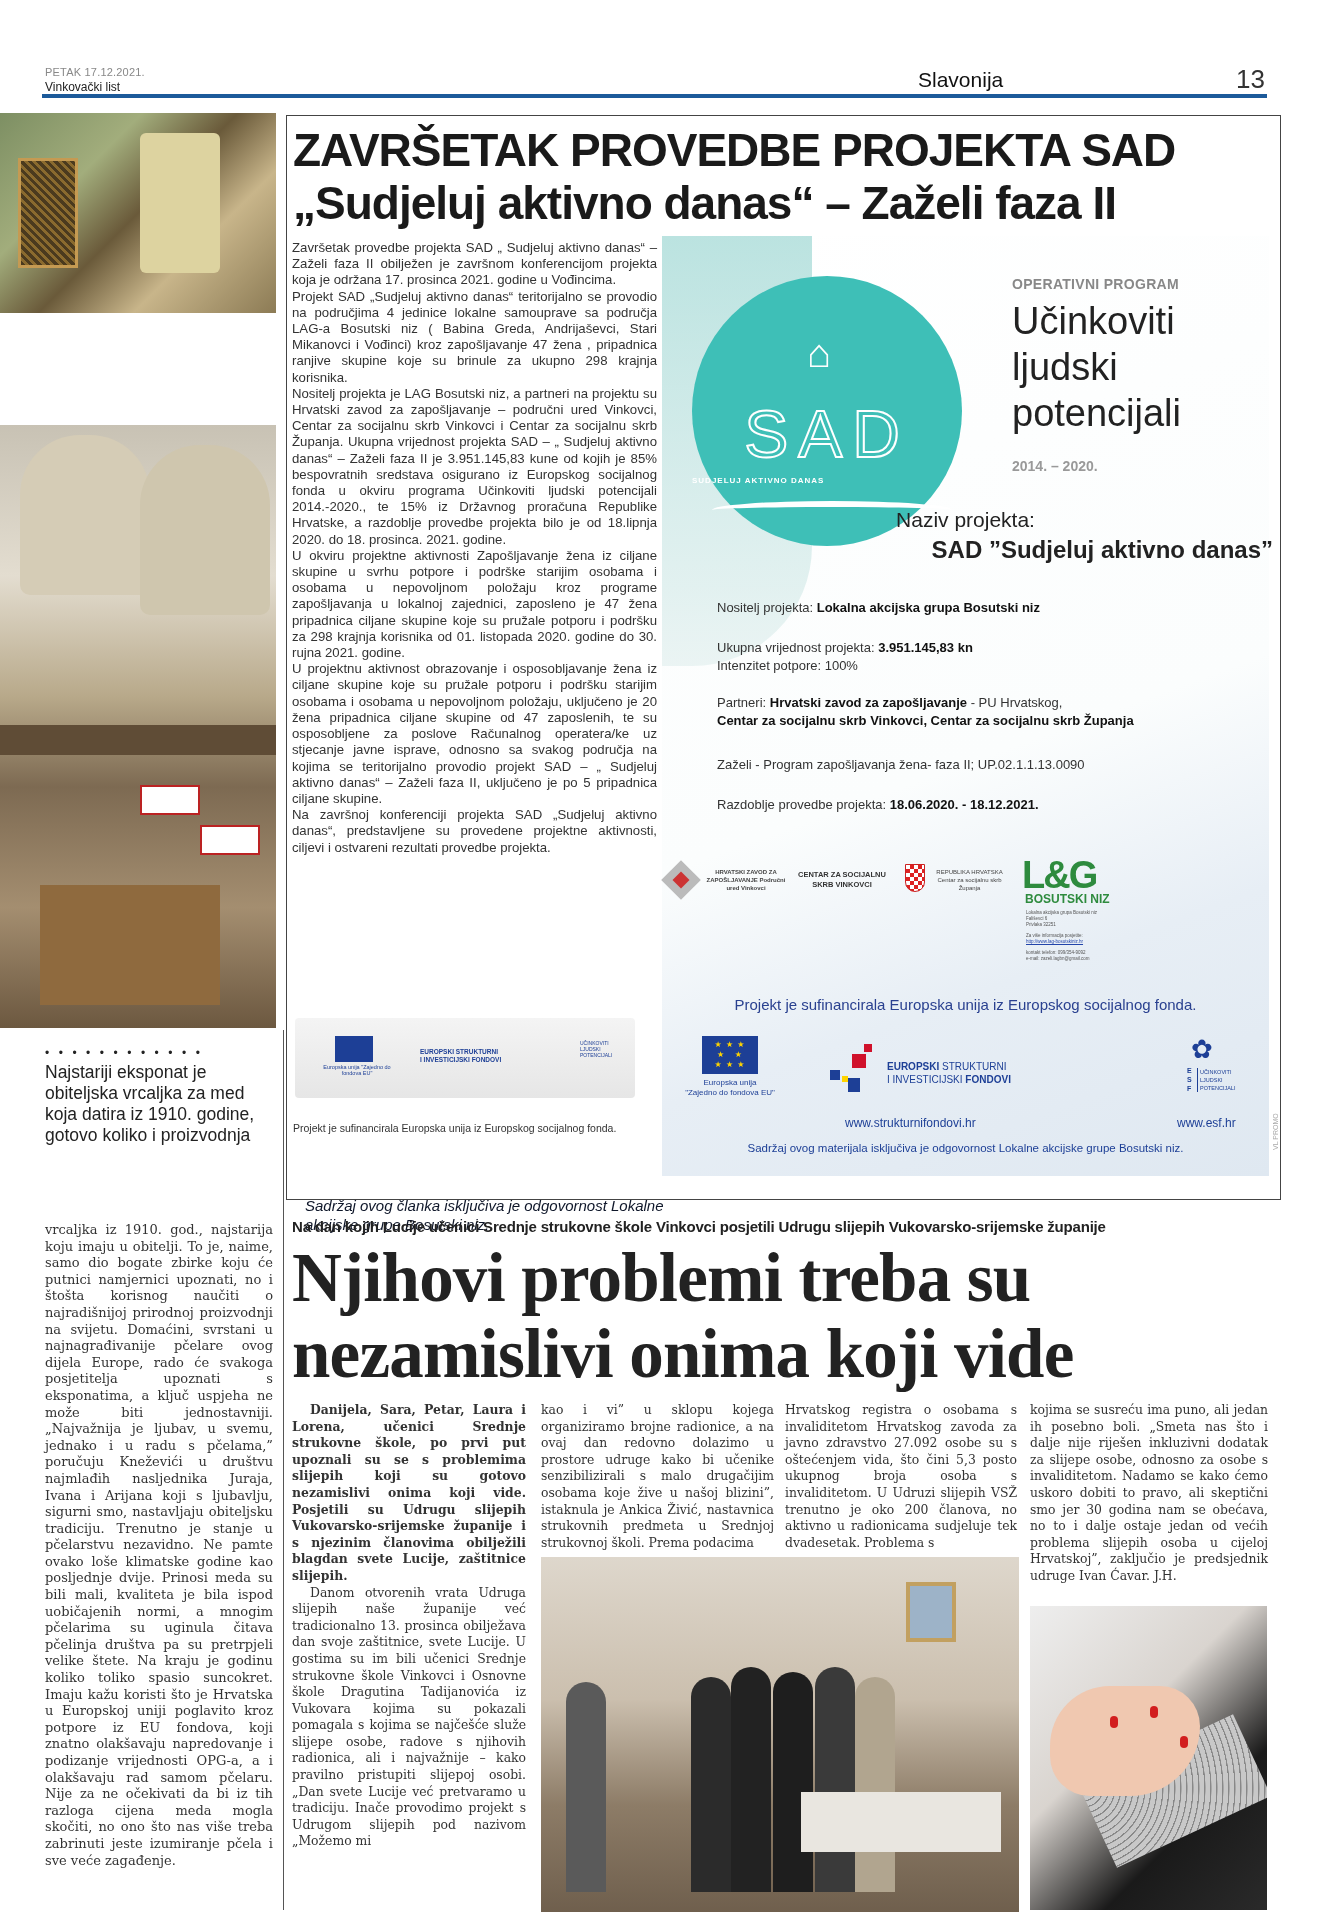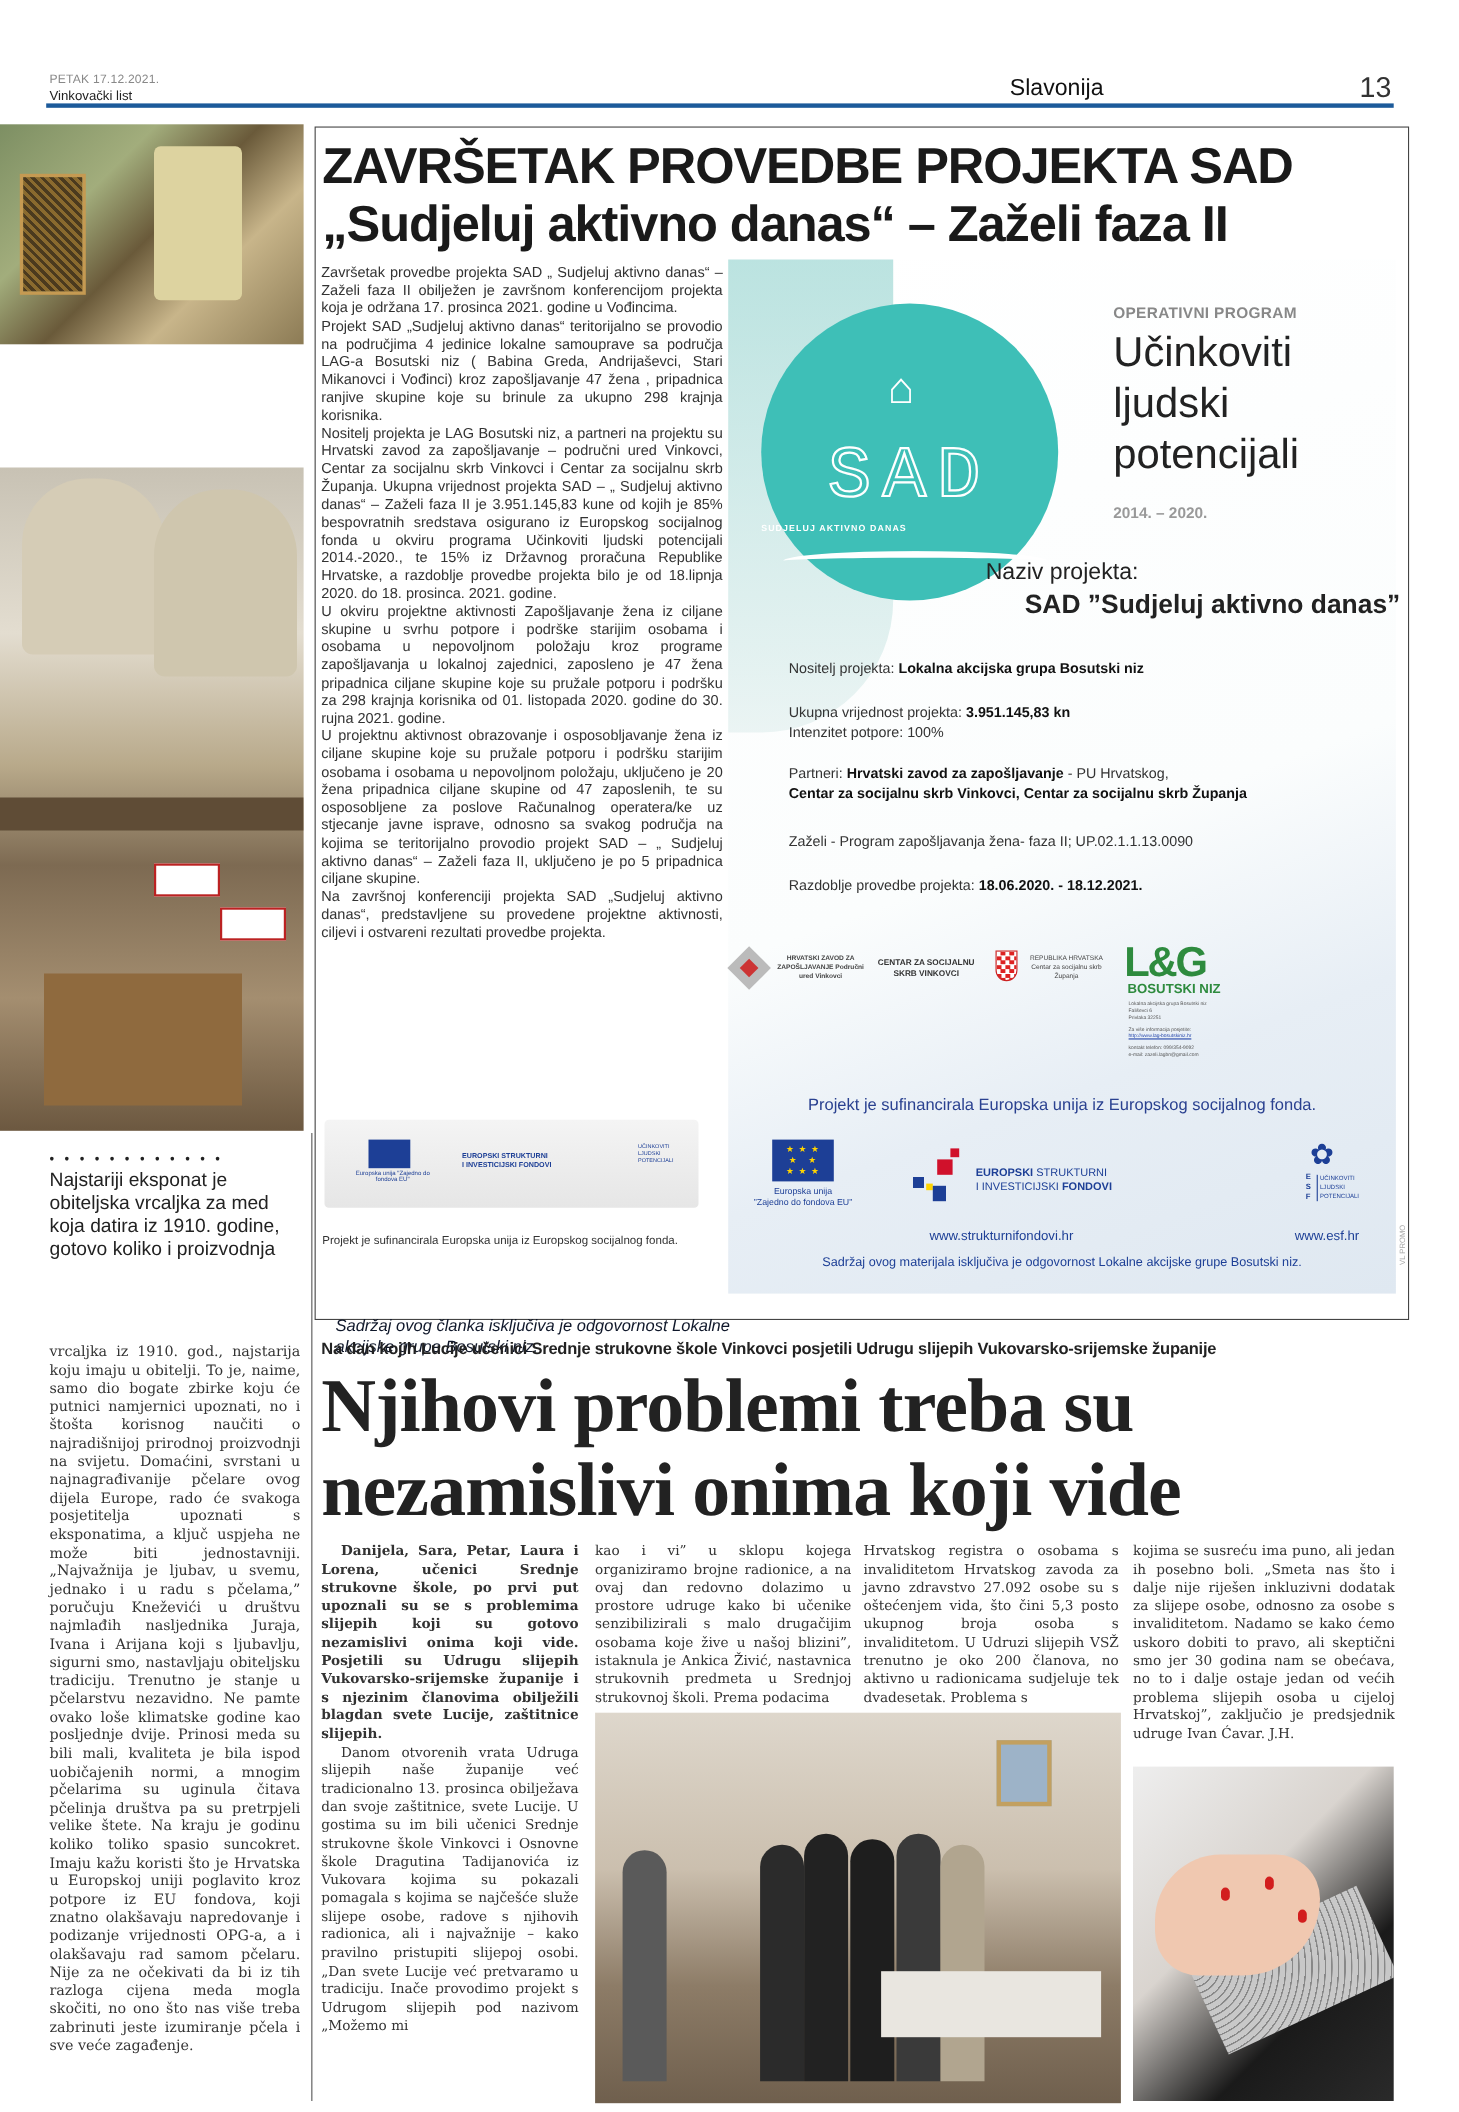--- a/index.html
+++ b/index.html
@@ -46,21 +46,21 @@
   .promo-banner .esif-s { position: absolute; left: 125px; top: 30px; font-size: 6.5px; color: #1d3f96; font-weight: bold; line-height: 8px; }
   .promo-banner .esf-s { position: absolute; left: 285px; top: 22px; width: 30px; height: 40px; font-size: 5px; color: #1d3f96; }
   .promo-cofinance { position: absolute; left: 293px; top: 1122px; font-size: 10.5px; color: #333; }
   .promo-disclaimer { position: absolute; left: 305px; top: 1156px; width: 360px; font-size: 15px; font-style: italic; color: #0f172a; line-height: 19px; margin-top: 40px; }
 
   
   .poster { position: absolute; left: 662px; top: 236px; width: 607px; height: 940px; background: linear-gradient(160deg, #ffffff 0%, #fbfdfd 55%, #e7eef5 75%, #dfe8f1 100%); }
   .poster-wave { position: absolute; left: 0; top: 0; width: 150px; height: 430px; background: linear-gradient(180deg,#9ed7d3,#c8e6e4 60%, #e3f0ef); border-radius: 0 0 120px 0; opacity: .7; }
   .sad-logo { position: absolute; left: 30px; top: 40px; width: 270px; height: 270px; border-radius: 50%; background: #3ebfb7; }
   .sad-logo .house { position: absolute; left: 115px; top: 55px; font-size: 40px; color: #fff; }
-  .sad-logo .sad-text { position: absolute; left: 0; width: 270px; top: 120px; text-align: center; font-size: 66px; color: transparent; -webkit-text-stroke: 2px #fff; letter-spacing: 10px; font-weight: 300; font-family: Liberation Mono, monospace; }
+  .sad-logo .sad-text { position: absolute; left: 0; width: 270px; top: 120px; text-align: center; font-size: 66px; color: transparent; -webkit-text-stroke: 2px #fff; letter-spacing: 10px; font-weight: 300; }
   .sad-logo .sad-sub { position: absolute; left: 0; width: 270px; top: 200px; font-size: 8px; color: #fff; letter-spacing: 1px; font-weight: bold; }
   .sad-logo .wave { position: absolute; left: 20px; top: 225px; width: 240px; height: 18px; border-top: 6px solid #fff; border-radius: 50%; }
   .op-label { position: absolute; left: 350px; top: 40px; font-size: 14px; font-weight: bold; color: #888; letter-spacing: .3px; }
   .op-title { position: absolute; left: 350px; top: 62px; font-size: 38px; line-height: 46px; color: #222; font-weight: 300; }
   .op-years { position: absolute; left: 350px; top: 222px; font-size: 14px; font-weight: bold; color: #999; }
   .proj-label { position: absolute; left: 0; width: 607px; top: 272px; text-align: center; font-size: 21px; color: #222; }
   .proj-name { position: absolute; left: 4px; width: 607px; top: 300px; text-align: right; font-size: 24px; font-weight: bold; color: #222; }
   .info { position: absolute; left: 55px; font-size: 13px; color: #333; line-height: 18px; }
   .info b { color: #111; }
   .info-1 { top: 363px; }

